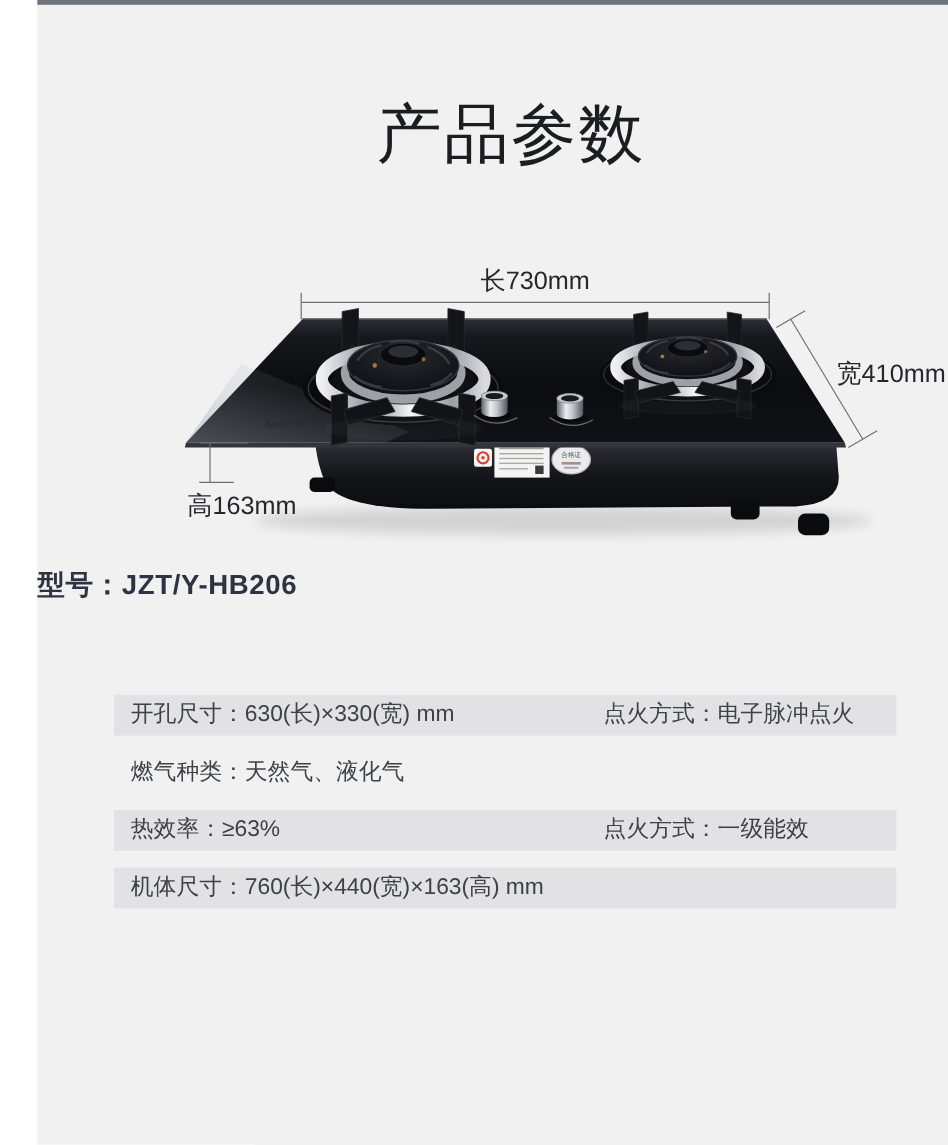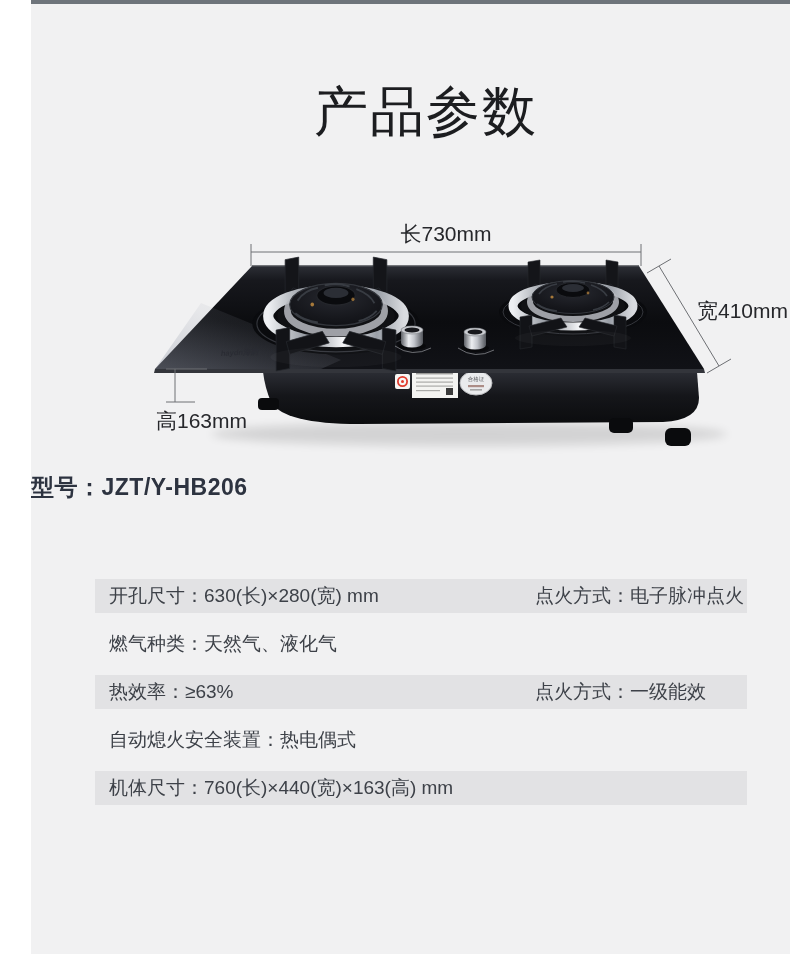--- a/index.html
+++ b/index.html
@@ -33,21 +33,21 @@
   .specs{
     position:absolute;top:579px;left:64px;width:652px;
     display:flex;flex-direction:column;gap:14px;
   }
   .spec-row{
     position:relative;height:34px;line-height:34px;
     font-size:19px;color:#3d4148;
   }
   .spec-row.shaded{background:#e2e2e4;}
   .cell-left{position:absolute;left:14px;top:0;white-space:nowrap;}
-  .cell-right{position:absolute;left:440px;top:0;white-space:nowrap;}
+  .cell-right{position:absolute;left:408px;top:0;white-space:nowrap;}
 </style>
 </head>
 <body>
 
 <div class="page">
 
   <div class="top-strip"></div>
 
   <div class="page-title">产品参数</div>
 
@@ -202,31 +202,28 @@
         <line x1="117" y1="402" x2="146" y2="402"></line>
       </g>
       <text x="107" y="428" text-anchor="start" font-size="21" fill="#26272b">高163mm</text>
     </svg>
   </div>
 
   <div class="model-line">型号：JZT/Y-HB206</div>
 
   <div class="specs">
     <div class="spec-row shaded">
-      <span class="cell-left">开孔尺寸：630(长)×280(宽) mm</span>
+      <span class="cell-left">开孔尺寸：630(长)×330(宽) mm</span>
       <span class="cell-right">点火方式：电子脉冲点火</span>
     </div>
     <div class="spec-row">
       <span class="cell-left">燃气种类：天然气、液化气</span>
     </div>
     <div class="spec-row shaded">
       <span class="cell-left">热效率：≥63%</span>
       <span class="cell-right">点火方式：一级能效</span>
     </div>
-    <div class="spec-row">
-      <span class="cell-left">自动熄火安全装置：热电偶式</span>
-    </div>
     <div class="spec-row shaded">
       <span class="cell-left">机体尺寸：760(长)×440(宽)×163(高) mm</span>
     </div>
   </div>
 
 </div>
 
 </body></html>

